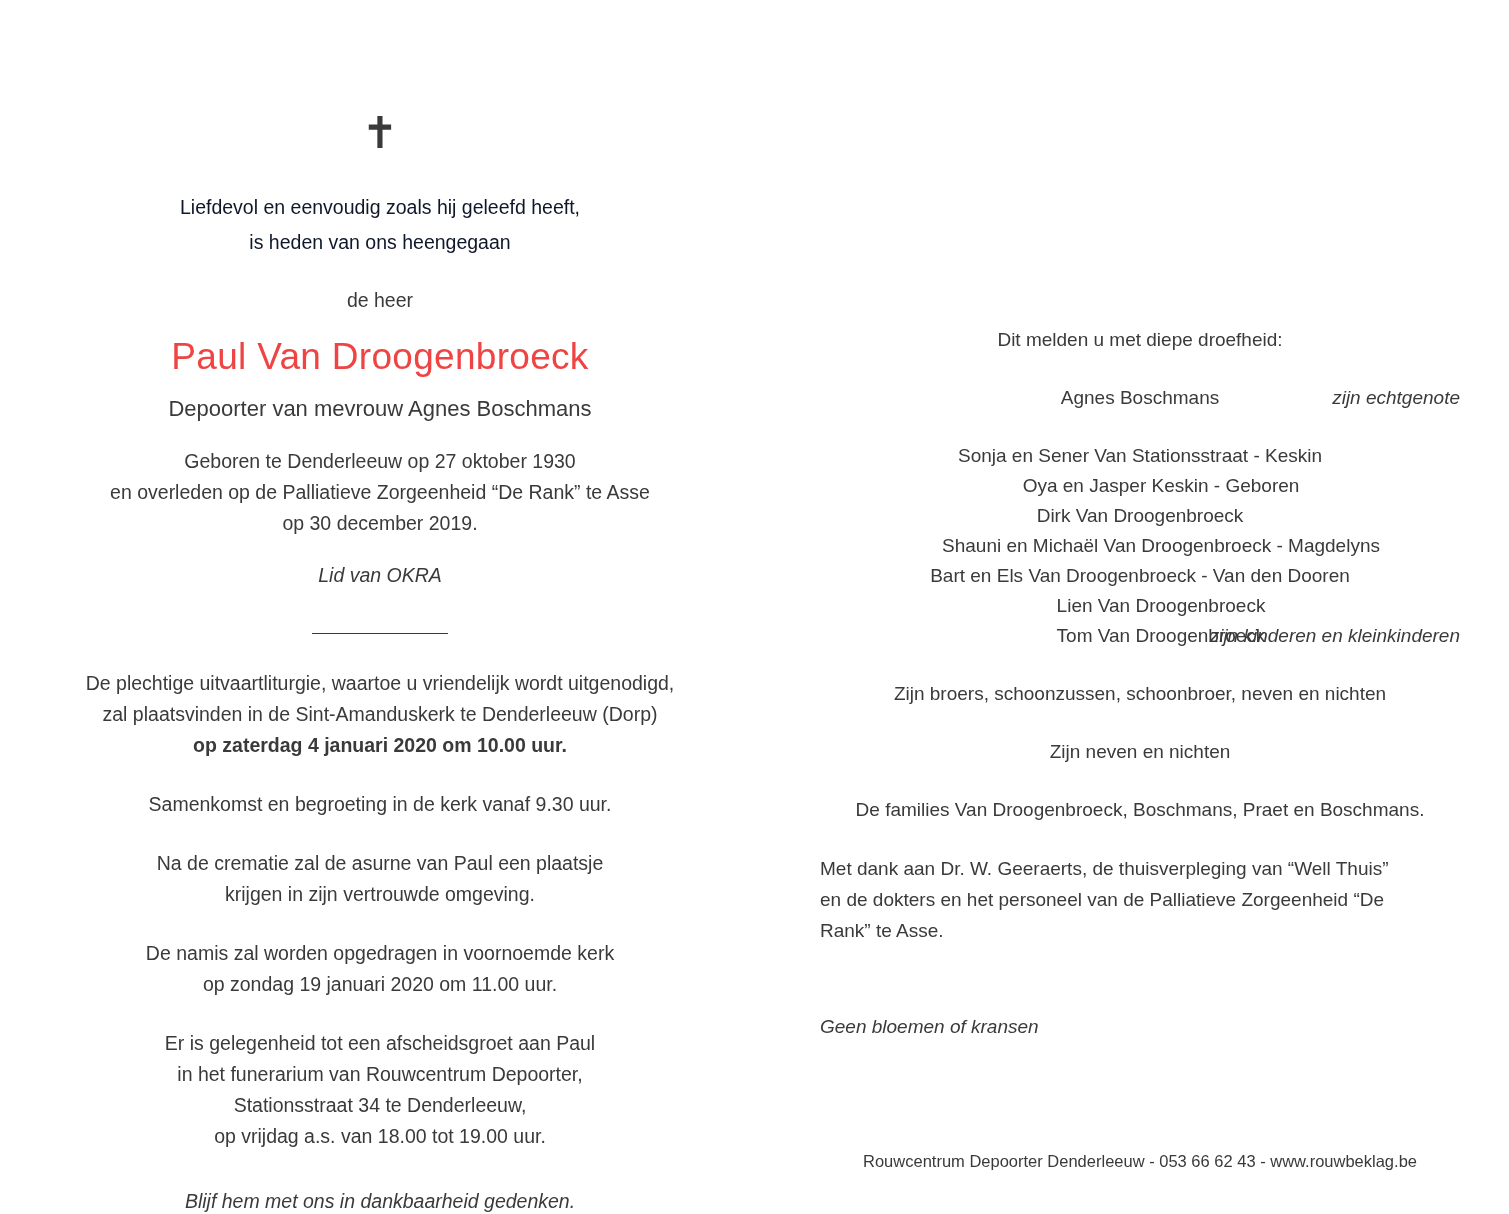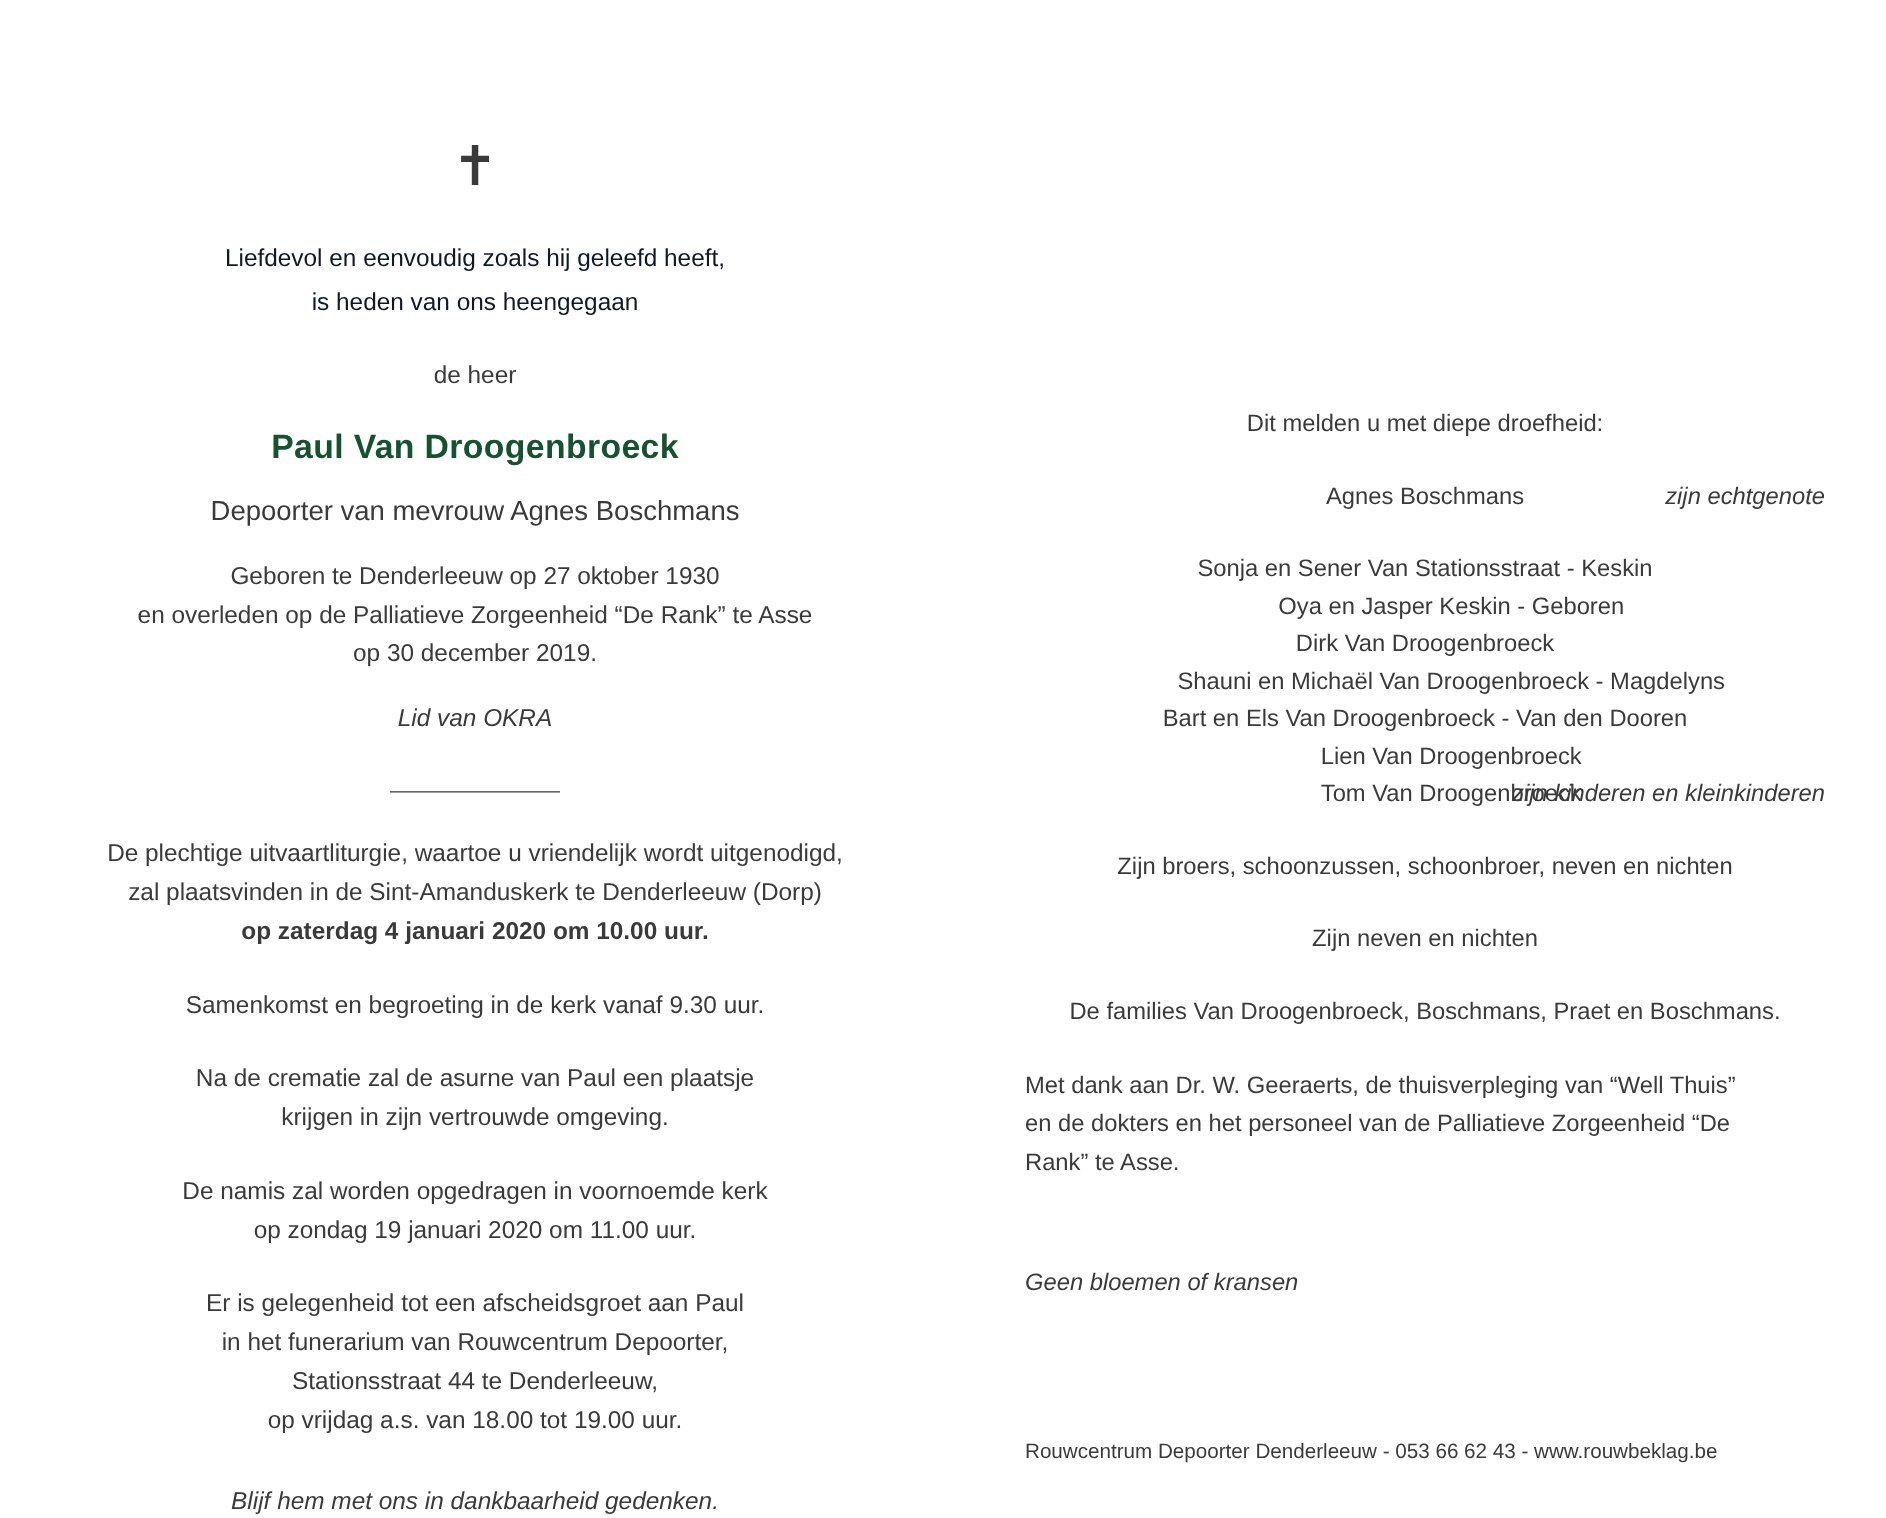--- a/index.html
+++ b/index.html
@@ -41,25 +41,25 @@
     line-height: 35px;
     color: #0f172a;
   }
   .deheer {
     margin-top: 26px;
     font-size: 19.5px;
     line-height: 28px;
   }
   .name {
     margin-top: 20px;
-    font-size: 27px;
+    font-size: 37px;
     line-height: 46px;
-    font-weight: 700;
+    font-weight: 400;
     letter-spacing: 0.3px;
-    color: #14532d;
+    color: #ef4444;
   }
   .spouse {
     margin-top: 14px;
     font-size: 22px;
     line-height: 30px;
   }
   .birth {
     margin-top: 22px;
     font-size: 19.5px;
     line-height: 31px;
@@ -119,21 +119,21 @@
   .noflowers {
     margin-top: 66px;
     font-style: italic;
   }
   
   .footer {
     position: absolute;
     left: 820px;
     top: 1152px;
     width: 640px;
-    text-align: left;
+    text-align: center;
     font-size: 16.5px;
     color: #3a3a3a;
   }
 </style>
 </head>
 <body>
 
 <div class="page">
 
   <div class="left-col">
@@ -175,21 +175,21 @@
     </div>
 
     <div class="block b2">
       <div>De namis zal worden opgedragen in voornoemde kerk</div>
       <div>op zondag 19 januari 2020 om 11.00 uur.</div>
     </div>
 
     <div class="block b2">
       <div>Er is gelegenheid tot een afscheidsgroet aan Paul</div>
       <div>in het funerarium van Rouwcentrum Depoorter,</div>
-      <div>Stationsstraat 44 te Denderleeuw,</div>
+      <div>Stationsstraat 34 te Denderleeuw,</div>
       <div>op vrijdag a.s. van 18.00 tot 19.00 uur.</div>
     </div>
 
     <div class="closing">Blijf hem met ons in dankbaarheid gedenken.</div>
   </div>
 
   <div class="right-col">
 
     <div class="r-line">Dit melden u met diepe droefheid:</div>
 

